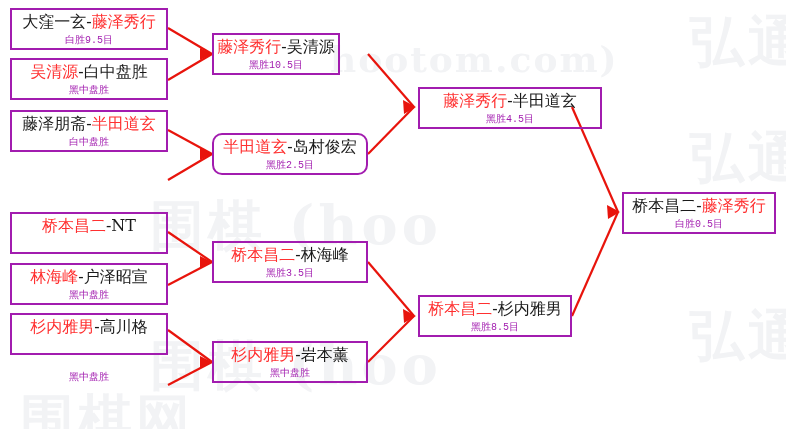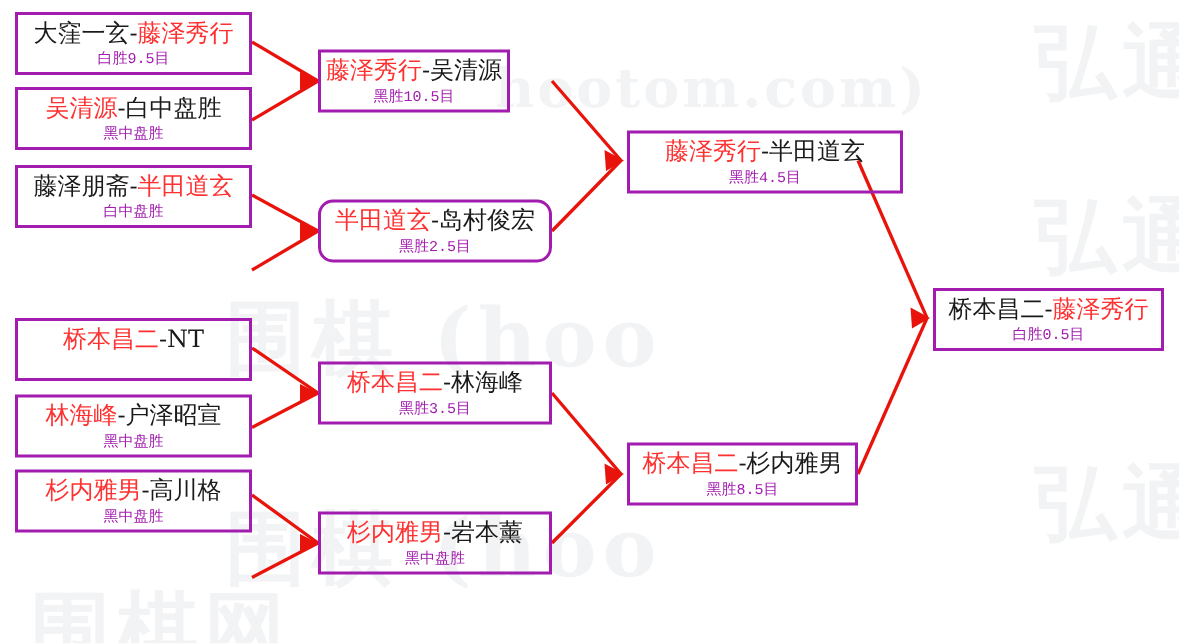--- a/index.html
+++ b/index.html
@@ -149,21 +149,21 @@
     <div class="result-line empty-line"></div>
   </div>
 
   <div class="node" style="left:10px;top:263px;width:158px;height:42px;">
     <div class="match-line">
       <span class="win">林海峰</span><span class="sep">-</span><span class="lose">户泽昭宣</span>
     </div>
     <div class="result-line">黑中盘胜</div>
   </div>
 
-  <div class="node" style="left:10px;top:313px;width:158px;height:42px;">
+  <div class="node" style="left:10px;top:313px;width:158px;height:42px;gap:32px;">
     <div class="match-line">
       <span class="win">杉内雅男</span><span class="sep">-</span><span class="lose">高川格</span>
     </div>
     <div class="result-line">黑中盘胜</div>
   </div>
 
 
   <div class="node" style="left:212px;top:33px;width:128px;height:42px;">
     <div class="match-line">
       <span class="win">藤泽秀行</span><span class="sep">-</span><span class="lose">吴清源</span>

